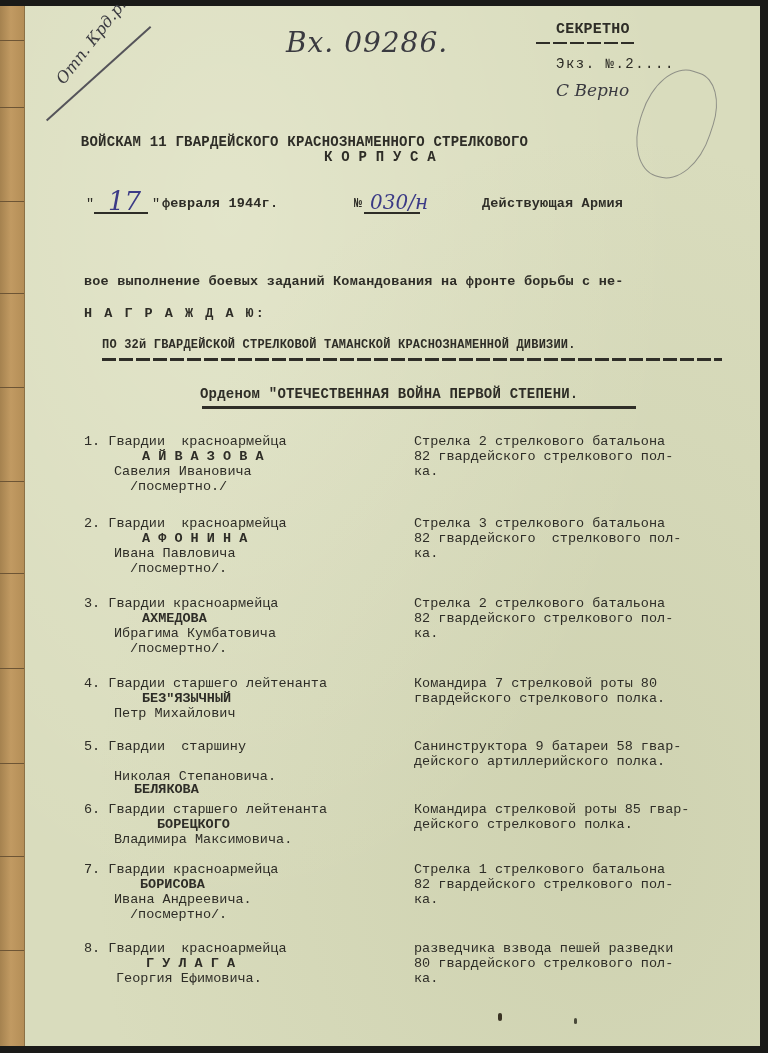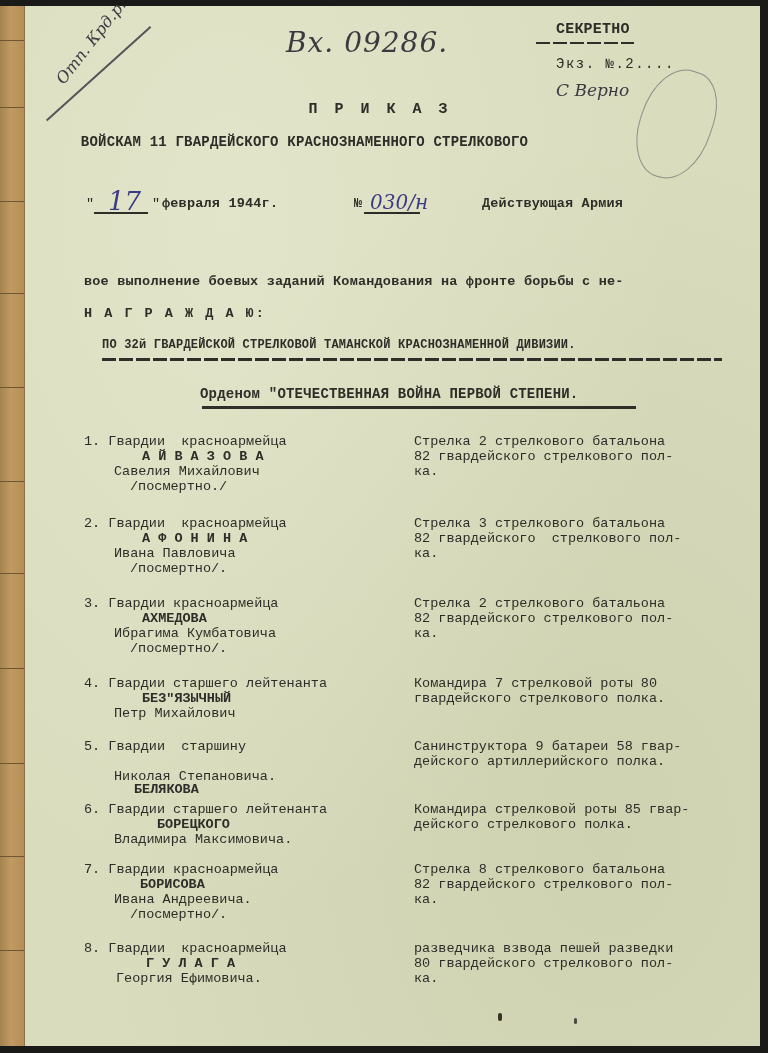--- a/index.html
+++ b/index.html
@@ -60,22 +60,22 @@
   <div class="hand" style="left:52px; top:70px; font-size:16px; transform:rotate(-52deg); transform-origin:left top;">Отп. Крд.р. 10.5. ш</div>
   <div style="position:absolute; left:82px; top:20px; width:2px; height:140px; background:#55545a; transform:rotate(48deg); transform-origin:top left; left:150px;"></div>
   <div class="hand" style="left:286px; top:20px; font-size:28px; letter-spacing:1px;">Вх. 09286.</div>
 
   <div class="typed bold" style="left:556px; top:16px; font-size:15px;">СЕКРЕТНО</div>
   <div class="dashline" style="left:536px; top:36px; width:98px; height:2px;"></div>
   <div class="typed" style="left:556px; top:50px; font-size:14px; letter-spacing:1.5px;">Экз. №.2....</div>
   <div class="hand" style="left:556px; top:74px; font-size:17px;">С Верно</div>
   <div class="stamp-sig"></div>
 
-  <div class="typed bold center" style="left:0; width:760px; top:96px; font-size:15px; letter-spacing:4px;">П Р И К А З</div>
   <div class="typed bold center" style="left:0; width:609px; top:128px; font-size:14px;">ВОЙСКАМ 11 ГВАРДЕЙСКОГО КРАСНОЗНАМЕННОГО СТРЕЛКОВОГО</div>
+  <div class="typed bold center" style="left:0; width:760px; top:143px; font-size:14px;">К О Р П У С А</div>
 
   <div class="typed" style="left:86px; top:190px;">"</div>
   <div class="hand blue" style="left:108px; top:180px; font-size:26px;">17</div>
   <div style="position:absolute; left:94px; top:206px; width:54px; height:1.5px; background:#2e2d27;"></div>
   <div class="typed" style="left:152px; top:190px;">"</div>
   <div class="typed bold" style="left:162px; top:190px;">февраля 1944г.</div>
   <div class="typed bold" style="left:354px; top:190px;">№</div>
   <div class="hand blue" style="left:370px; top:184px; font-size:20px;">030/н</div>
   <div style="position:absolute; left:364px; top:206px; width:56px; height:1.5px; background:#2e2d27;"></div>
   <div class="typed bold" style="left:482px; top:190px;">Действующая Армия</div>
@@ -85,21 +85,21 @@
 
   <div class="typed bold" style="left:102px; top:331px; font-size:12px;">ПО 32й ГВАРДЕЙСКОЙ СТРЕЛКОВОЙ ТАМАНСКОЙ КРАСНОЗНАМЕННОЙ ДИВИЗИИ.</div>
   <div class="dashline" style="left:102px; top:352px; width:620px;"></div>
 
   <div class="typed bold" style="left:200px; top:380px; font-size:14px;">Орденом "ОТЕЧЕСТВЕННАЯ ВОЙНА ПЕРВОЙ СТЕПЕНИ.</div>
   <div class="solidline" style="left:202px; top:400px; width:434px;"></div>
 
   <div class="row-block" style="left:84px; top:428px; width:660px;">
     <div class="line" style="position:absolute; left:0; top:0;"><span>1.</span> <span>Гвардии  красноармейца</span></div>
     <div class="line bold" style="position:absolute; left:58px; top:15px;">А Й В А З О В А</div>
-    <div class="line" style="position:absolute; left:30px; top:30px;">Савелия Михайлович</div>
+    <div class="line" style="position:absolute; left:30px; top:30px;">Савелия Ивановича</div>
     <div class="line" style="position:absolute; left:46px; top:45px;">/посмертно./</div>
     <div class="line" style="position:absolute; left:330px; top:0;">Стрелка 2 стрелкового батальона</div>
     <div class="line" style="position:absolute; left:330px; top:15px;">82 гвардейского стрелкового пол-</div>
     <div class="line" style="position:absolute; left:330px; top:30px;">ка.</div>
   </div>
 
   <div class="row-block" style="left:84px; top:510px; width:660px;">
     <div class="line" style="position:absolute; left:0; top:0;"><span>2.</span> <span>Гвардии  красноармейца</span></div>
     <div class="line bold" style="position:absolute; left:58px; top:15px;">А Ф О Н И Н А</div>
     <div class="line" style="position:absolute; left:30px; top:30px;">Ивана Павловича</div>
@@ -141,21 +141,21 @@
     <div class="line" style="position:absolute; left:30px; top:30px;">Владимира Максимовича.</div>
     <div class="line" style="position:absolute; left:330px; top:0;">Командира стрелковой роты 85 гвар-</div>
     <div class="line" style="position:absolute; left:330px; top:15px;">дейского стрелкового полка.</div>
   </div>
 
   <div class="row-block" style="left:84px; top:856px; width:660px;">
     <div class="line" style="position:absolute; left:0; top:0;"><span>7.</span> <span>Гвардии красноармейца</span></div>
     <div class="line bold" style="position:absolute; left:56px; top:15px;">БОРИСОВА</div>
     <div class="line" style="position:absolute; left:30px; top:30px;">Ивана Андреевича.</div>
     <div class="line" style="position:absolute; left:46px; top:45px;">/посмертно/.</div>
-    <div class="line" style="position:absolute; left:330px; top:0;">Стрелка 8 стрелкового батальона</div>
+    <div class="line" style="position:absolute; left:330px; top:0;">Стрелка 1 стрелкового батальона</div>
     <div class="line" style="position:absolute; left:330px; top:15px;">82 гвардейского стрелкового пол-</div>
     <div class="line" style="position:absolute; left:330px; top:30px;">ка.</div>
   </div>
 
   <div class="row-block" style="left:84px; top:935px; width:660px;">
     <div class="line" style="position:absolute; left:0; top:0;"><span>8.</span> <span>Гвардии  красноармейца</span></div>
     <div class="line bold" style="position:absolute; left:62px; top:15px;">Г У Л А Г А</div>
     <div class="line" style="position:absolute; left:32px; top:30px;">Георгия Ефимовича.</div>
     <div class="line" style="position:absolute; left:330px; top:0;">разведчика взвода пешей разведки</div>
     <div class="line" style="position:absolute; left:330px; top:15px;">80 гвардейского стрелкового пол-</div>

